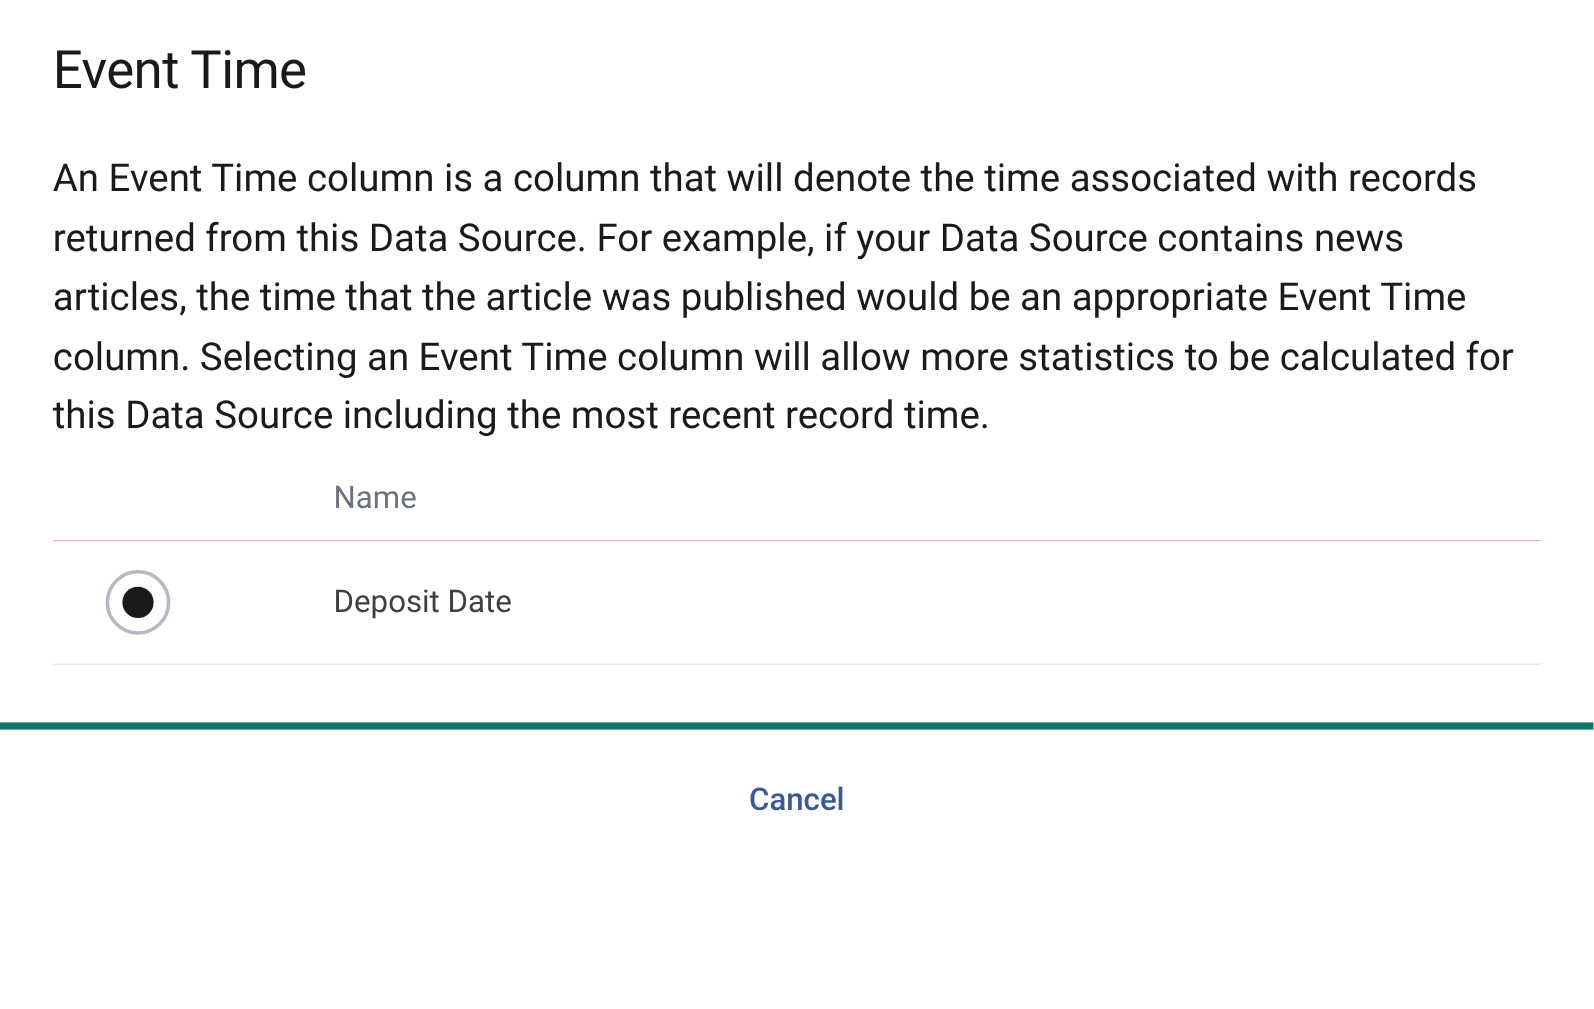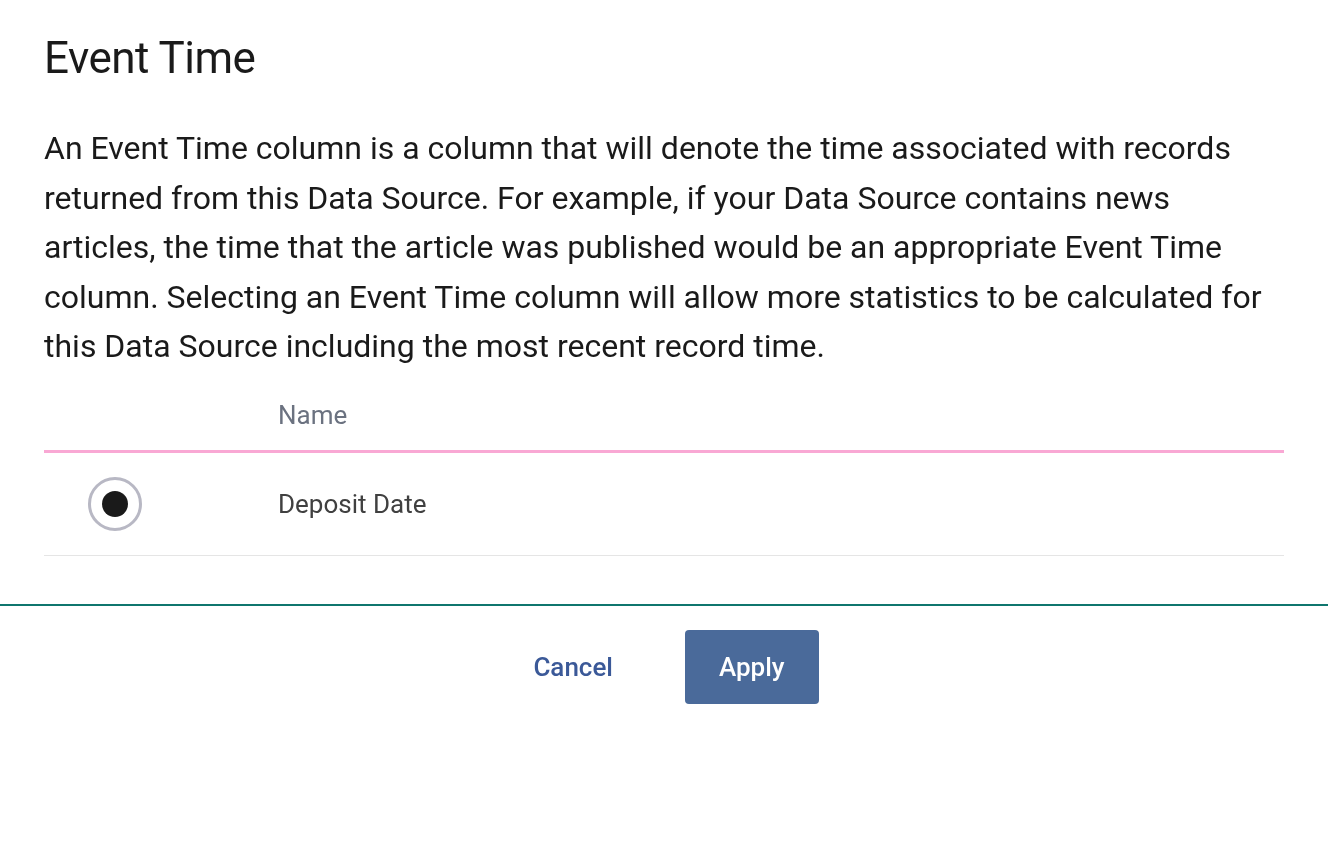--- a/index.html
+++ b/index.html
@@ -58,21 +58,21 @@
     .filter-input::placeholder {
       color: #7a7a85;
     }
     .table {
       width: 100%;
     }
     .table-header-row {
       display: flex;
       align-items: center;
       padding: 0 0 20px 0;
-      border-bottom: 3px solid #f9a8d4;
+      border-bottom: 1px solid #f9a8d4;
     }
     .table-header-spacer {
       width: 234px;
       flex-shrink: 0;
     }
     .table-header-name {
       font-size: 26px;
       color: #6b7280;
       font-weight: 400;
     }
@@ -104,21 +104,21 @@
       height: 26px;
       background: #1a1a1a;
       border-radius: 50%;
     }
     .row-name {
       font-size: 26px;
       color: #404040;
       font-weight: 400;
     }
     .footer {
-      border-top: 2px solid #0f766e;
+      border-top: 6px solid #0f766e;
       margin-top: 48px;
       padding: 24px 0;
       display: flex;
       justify-content: center;
       align-items: center;
       gap: 48px;
     }
     .btn-cancel {
       background: transparent;
       border: none;
@@ -161,14 +161,13 @@
           <div class="radio-dot"></div>
         </div>
       </div>
       <div class="row-name">Deposit Date</div>
     </div>
   </div>
 </div>
 
 <div class="footer">
   <button class="btn-cancel">Cancel</button>
-  <button class="btn-apply">Apply</button>
 </div>
 
 </body></html>

